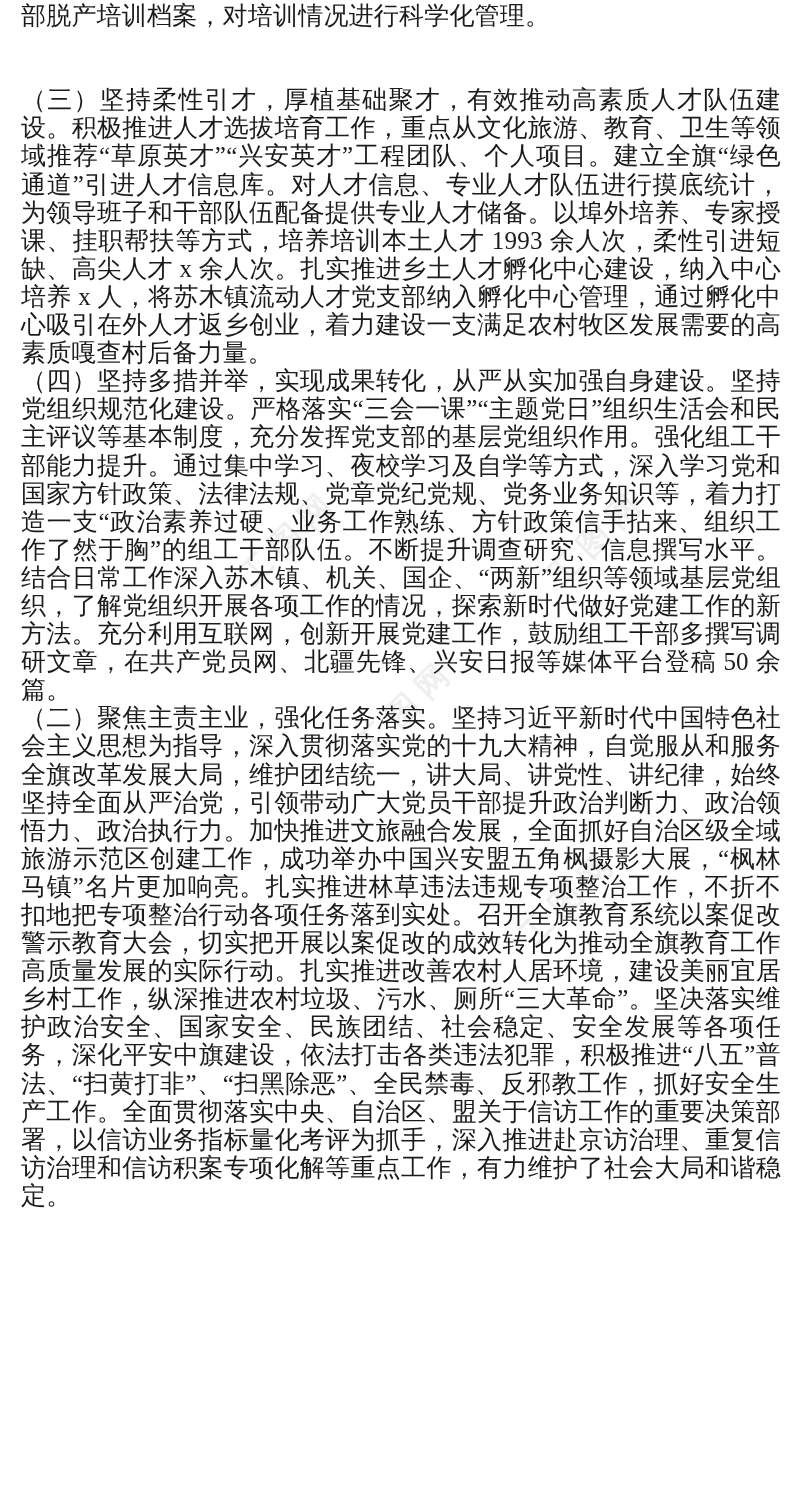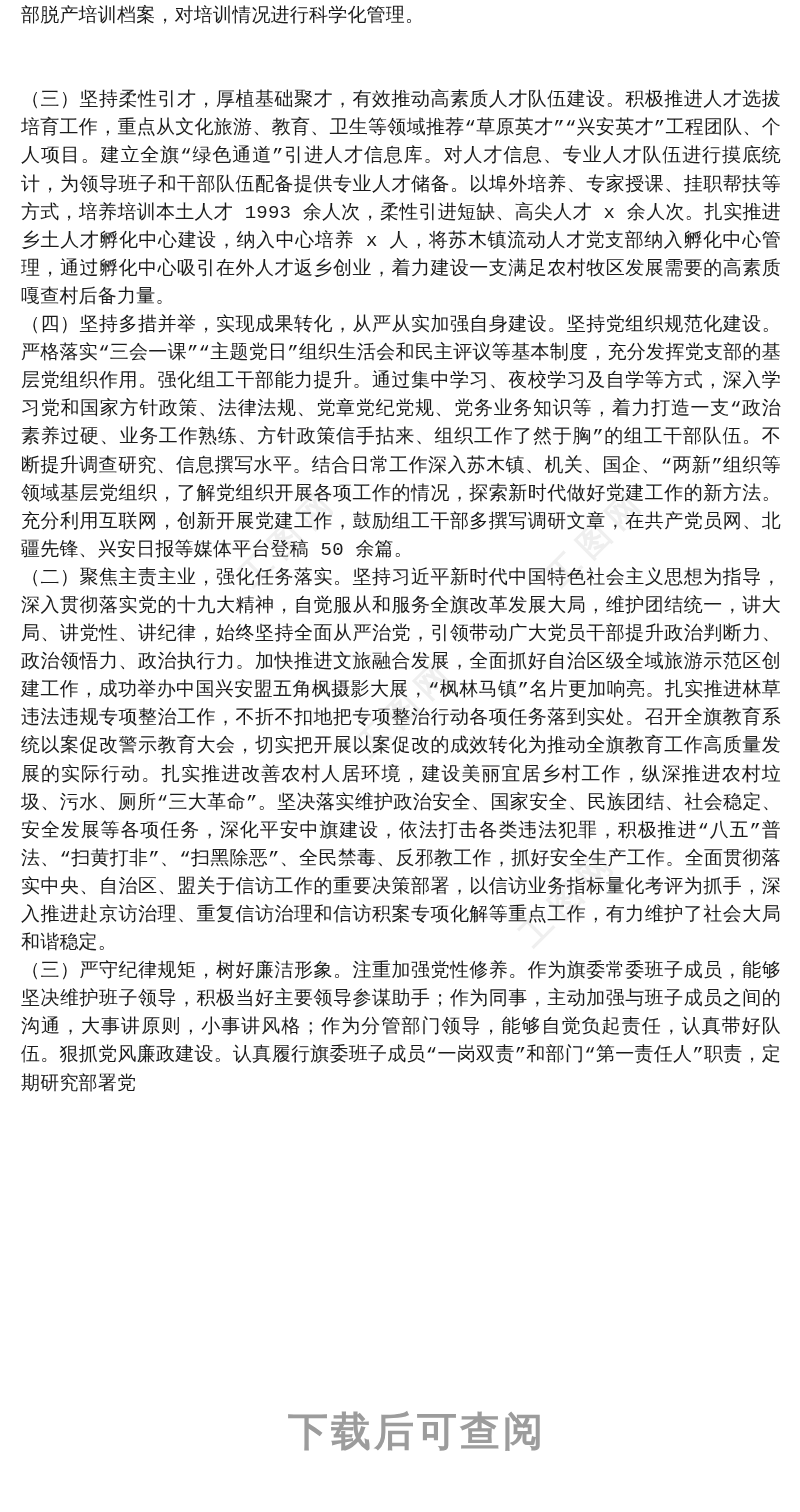--- a/index.html
+++ b/index.html
@@ -36,26 +36,25 @@
   .wm-2 { left: 536px; top: 516px; }
   .wm-3 { left: 345px; top: 686px; }
   .wm-4 { left: 508px; top: 876px; }
   
   .text-col {
     position: absolute;
     left: 21px;
     top: 2px;
     width: 760px;
     z-index: 1;
-    font-size: 19px;
+    font-size: 25px;
     line-height: 28.1px;
     color: #1b1b1b;
     text-align: justify;
     letter-spacing: 0.2px;
-    font-family: Liberation Mono, monospace;
   }
   .text-col p {
     margin: 0;
     padding: 0;
   }
   .para-gap-top {
     margin-top: 56.2px !important;
   }
   
   .footer {
@@ -92,20 +91,18 @@
 
     <p class="para-gap-top">（三）坚持柔性引才，厚植基础聚才，有效推动高素质人才队伍建设。积极推进人才选拔培育工作，重点从文化旅游、教育、卫生等领域推荐“草原英才”“兴安英才”工程团队、个人项目。建立全旗“绿色通道”引进人才信息库。对人才信息、专业人才队伍进行摸底统计，为领导班子和干部队伍配备提供专业人才储备。以埠外培养、专家授课、挂职帮扶等方式，培养培训本土人才 1993 余人次，柔性引进短缺、高尖人才 x 余人次。扎实推进乡土人才孵化中心建设，纳入中心培养 x 人，将苏木镇流动人才党支部纳入孵化中心管理，通过孵化中心吸引在外人才返乡创业，着力建设一支满足农村牧区发展需要的高素质嘎查村后备力量。</p>
 
     <p>（四）坚持多措并举，实现成果转化，从严从实加强自身建设。坚持党组织规范化建设。严格落实“三会一课”“主题党日”组织生活会和民主评议等基本制度，充分发挥党支部的基层党组织作用。强化组工干部能力提升。通过集中学习、夜校学习及自学等方式，深入学习党和国家方针政策、法律法规、党章党纪党规、党务业务知识等，着力打造一支“政治素养过硬、业务工作熟练、方针政策信手拈来、组织工作了然于胸”的组工干部队伍。不断提升调查研究、信息撰写水平。结合日常工作深入苏木镇、机关、国企、“两新”组织等领域基层党组织，了解党组织开展各项工作的情况，探索新时代做好党建工作的新方法。充分利用互联网，创新开展党建工作，鼓励组工干部多撰写调研文章，在共产党员网、北疆先锋、兴安日报等媒体平台登稿 50 余篇。</p>
 
 
 
 
     <p>（二）聚焦主责主业，强化任务落实。坚持习近平新时代中国特色社会主义思想为指导，深入贯彻落实党的十九大精神，自觉服从和服务全旗改革发展大局，维护团结统一，讲大局、讲党性、讲纪律，始终坚持全面从严治党，引领带动广大党员干部提升政治判断力、政治领悟力、政治执行力。加快推进文旅融合发展，全面抓好自治区级全域旅游示范区创建工作，成功举办中国兴安盟五角枫摄影大展，“枫林马镇”名片更加响亮。扎实推进林草违法违规专项整治工作，不折不扣地把专项整治行动各项任务落到实处。召开全旗教育系统以案促改警示教育大会，切实把开展以案促改的成效转化为推动全旗教育工作高质量发展的实际行动。扎实推进改善农村人居环境，建设美丽宜居乡村工作，纵深推进农村垃圾、污水、厕所“三大革命”。坚决落实维护政治安全、国家安全、民族团结、社会稳定、安全发展等各项任务，深化平安中旗建设，依法打击各类违法犯罪，积极推进“八五”普法、“扫黄打非”、“扫黑除恶”、全民禁毒、反邪教工作，抓好安全生产工作。全面贯彻落实中央、自治区、盟关于信访工作的重要决策部署，以信访业务指标量化考评为抓手，深入推进赴京访治理、重复信访治理和信访积案专项化解等重点工作，有力维护了社会大局和谐稳定。</p>
 
-    <p>（三）严守纪律规矩，树好廉洁形象。注重加强党性修养。作为旗委常委班子成员，能够坚决维护班子领导，积极当好主要领导参谋助手；作为同事，主动加强与班子成员之间的沟通，大事讲原则，小事讲风格；作为分管部门领导，能够自觉负起责任，认真带好队伍。狠抓党风廉政建设。认真履行旗委班子成员“一岗双责”和部门“第一责任人”职责，定期研究部署党</p>
   </div>
 
   <div class="footer">
-    <span>下载后可查阅</span>
   </div>
 
 </div>
 
 </body></html>

